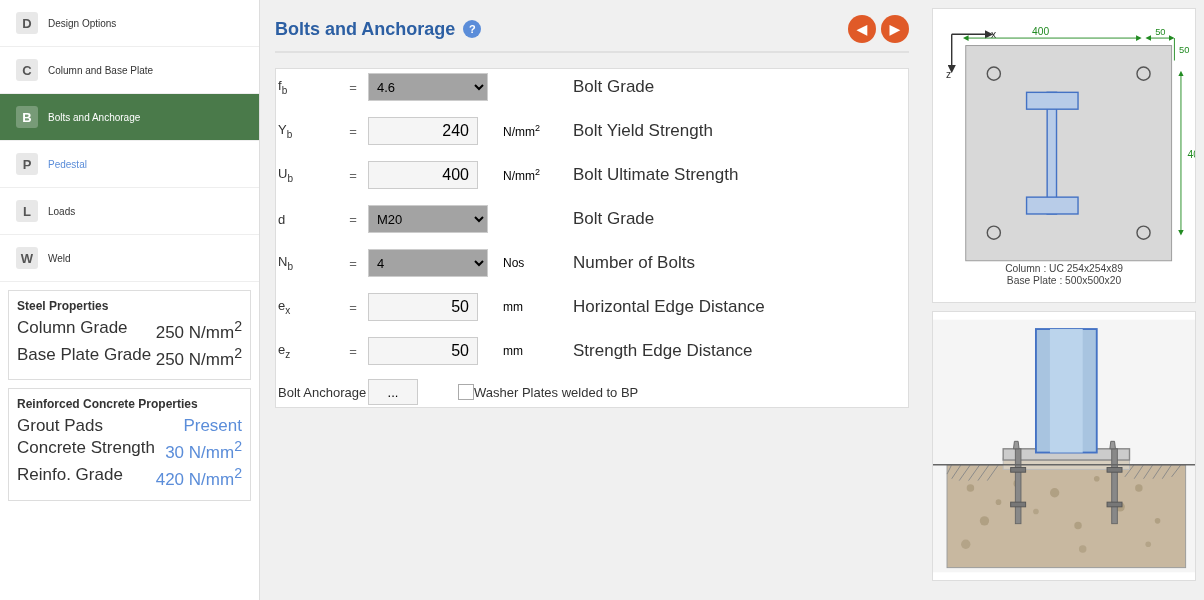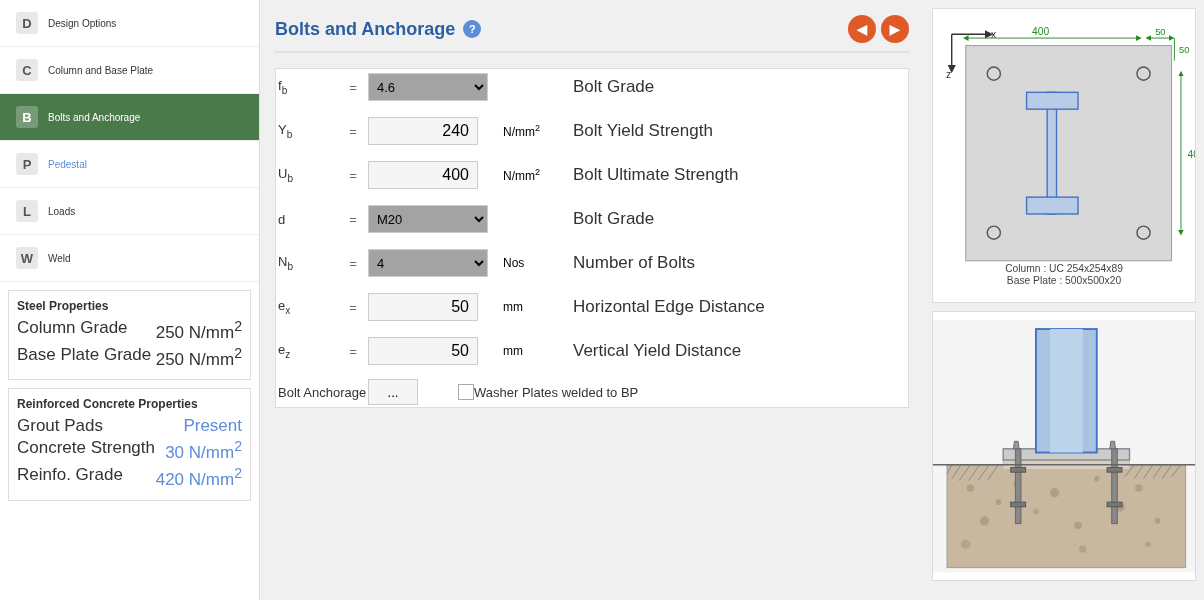--- a/index.html
+++ b/index.html
@@ -213,21 +213,21 @@
         <div class="form-desc">Horizontal Edge Distance</div>
       </div>
 
       <div class="form-row">
         <div class="form-label">e<sub>z</sub></div>
         <div class="form-eq">=</div>
         <div class="form-control">
           <input type="text" class="form-input" value="50" style="">
         </div>
         <div class="form-unit">mm</div>
-        <div class="form-desc">Vertical Yield Distance</div>
+        <div class="form-desc">Strength Edge Distance</div>
       </div>
 
       <div class="bolt-anchorage-row">
         <div style="width:90px; font-size:13px;">Bolt Anchorage</div>
         <button class="btn-dots">...</button>
         <div class="washer-checkbox-area">
           <div class="washer-checkbox"></div>
           <span>Washer Plates welded to BP</span>
         </div>
       </div>

